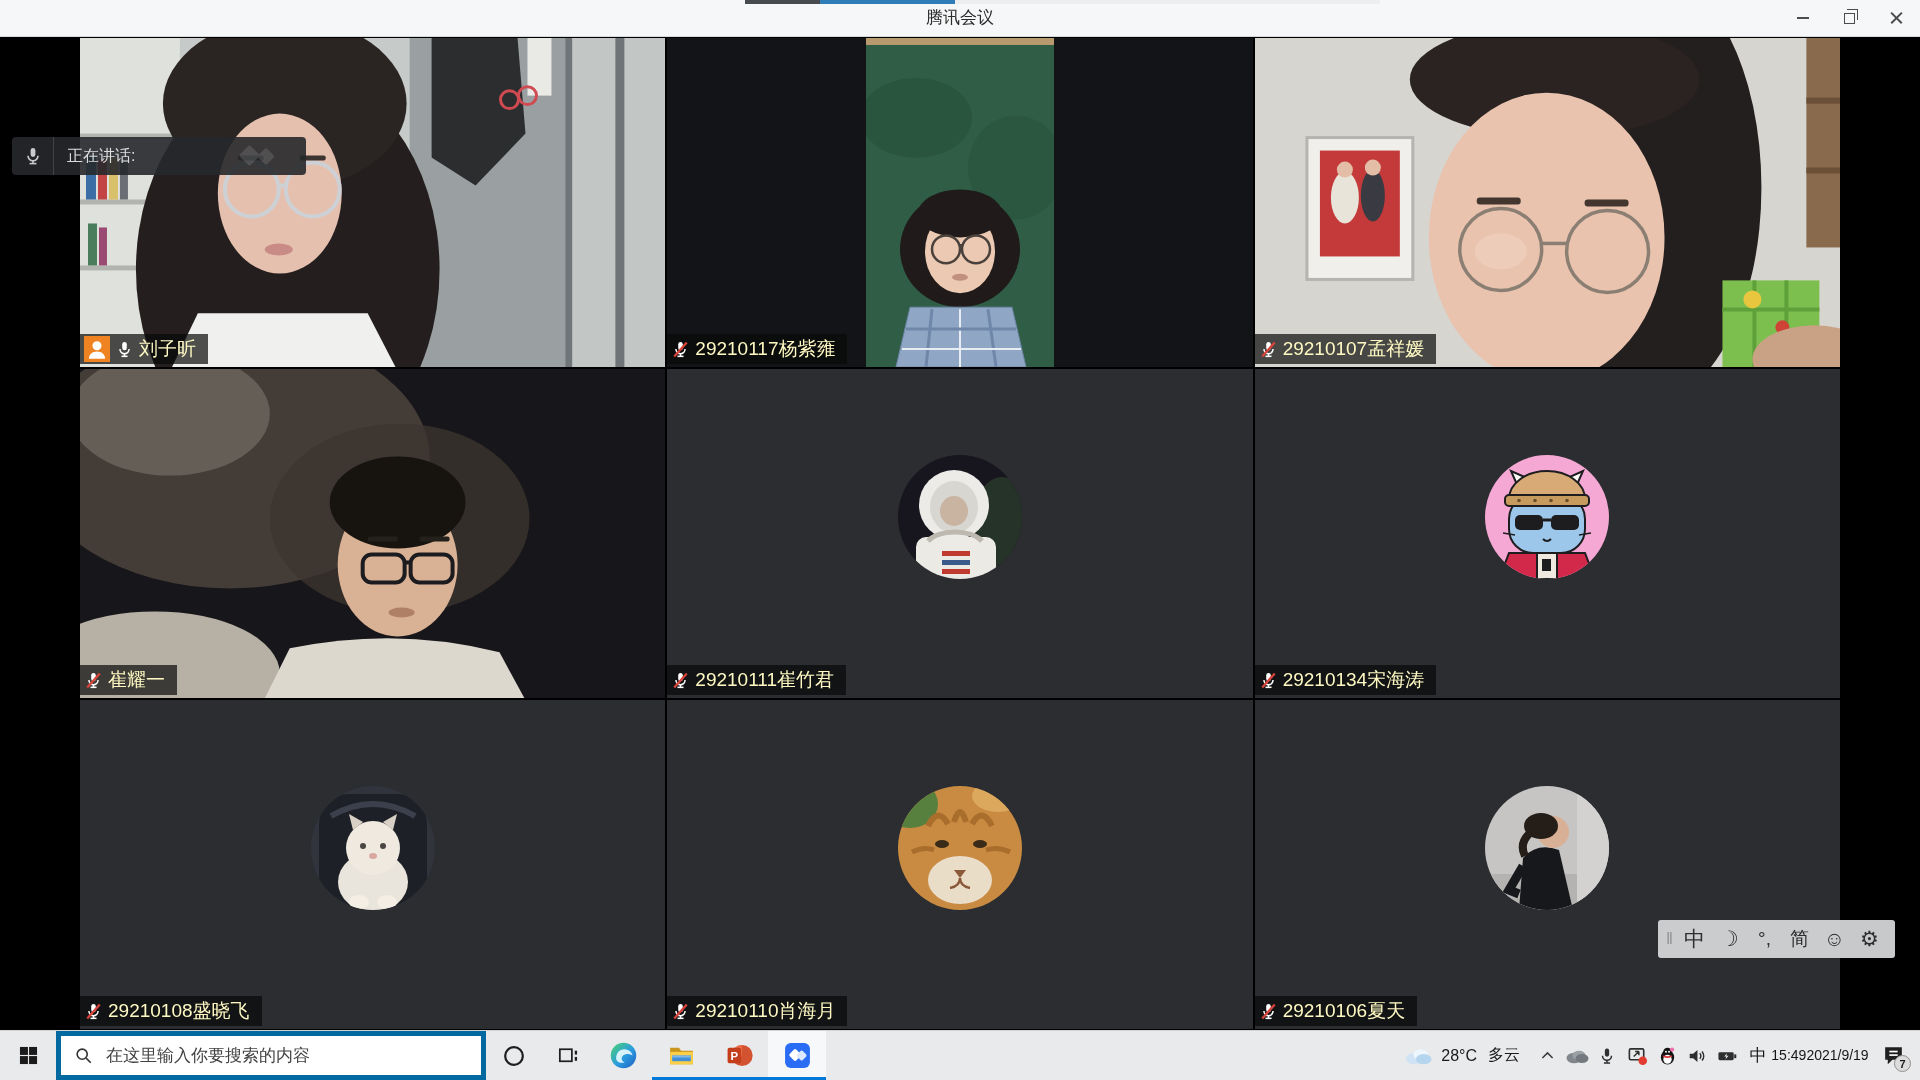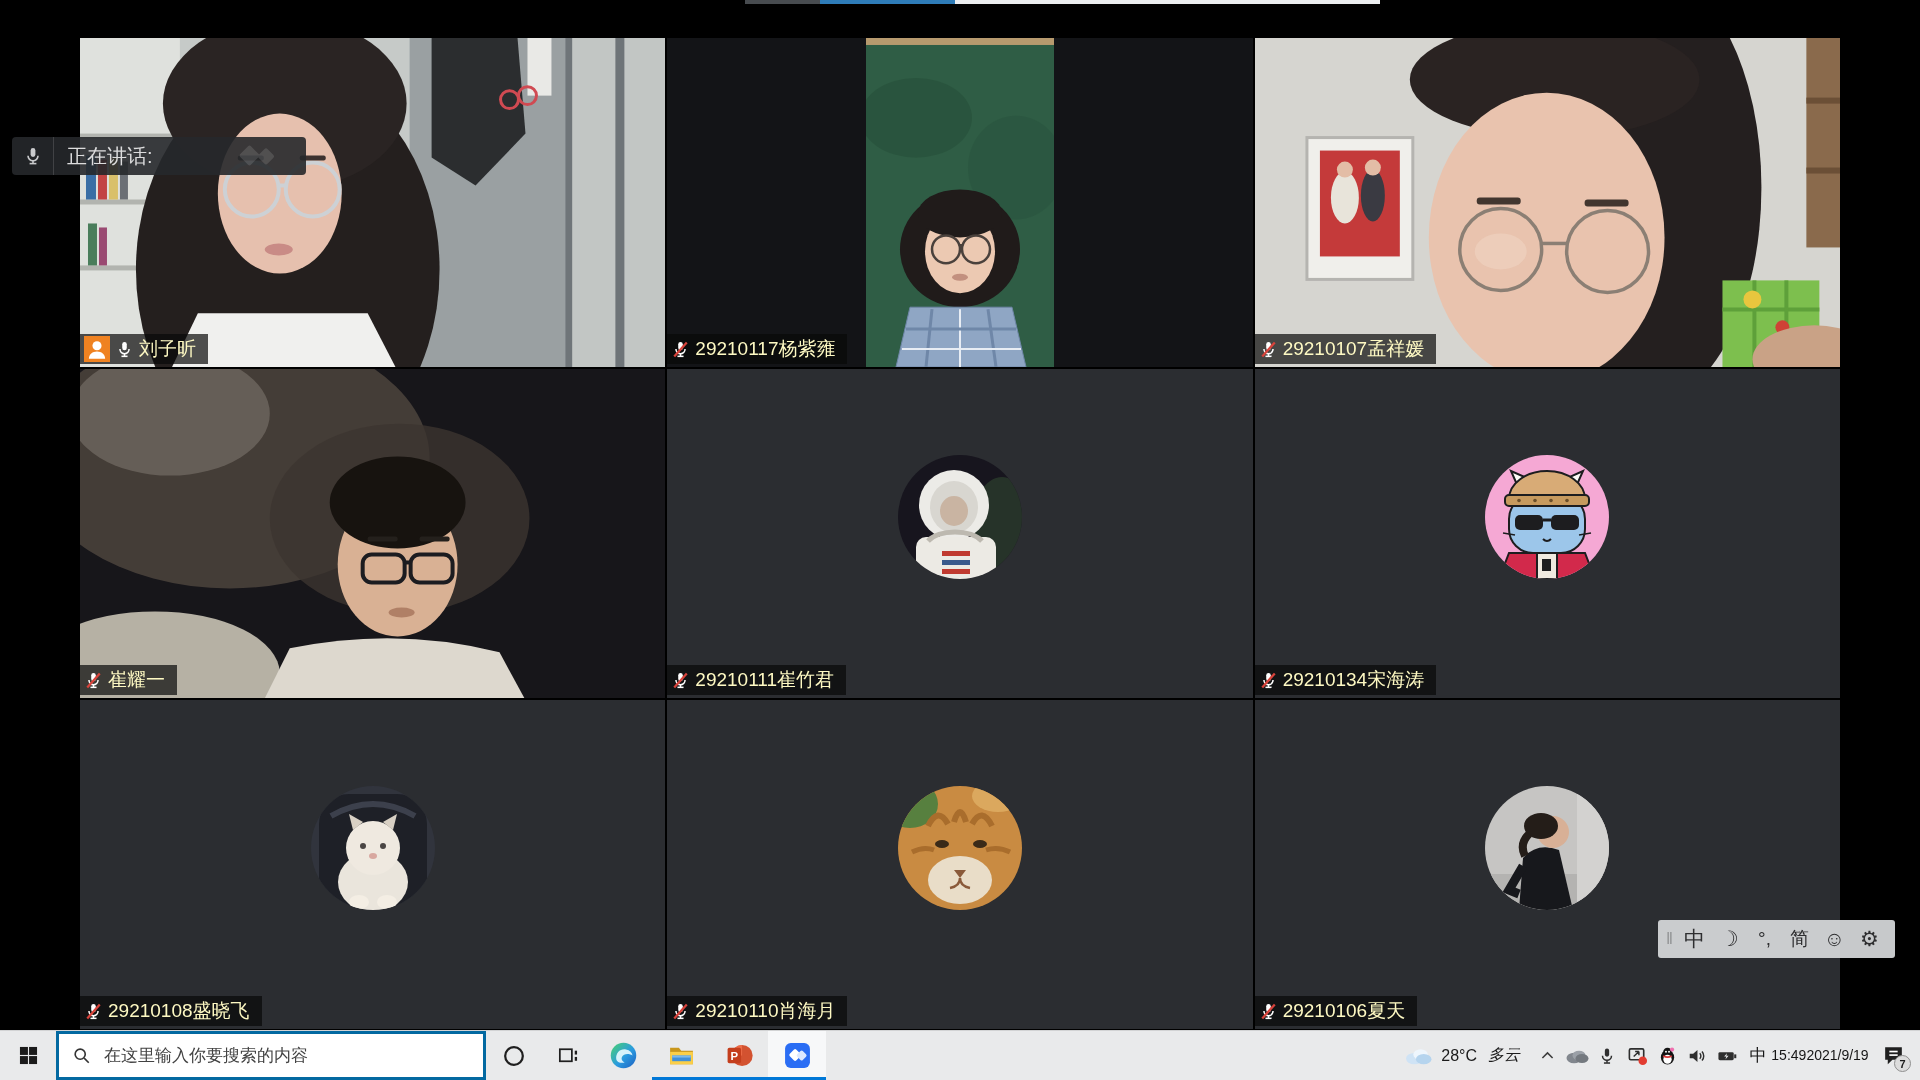--- a/index.html
+++ b/index.html
@@ -47,64 +47,78 @@
     white-space:nowrap; z-index:3;
   }
   .name-tag .badge { display:flex; }
   .name-tag .mic { display:flex; }
   
   .speak-banner {
     position:absolute; left:12px; top:100px; width:294px; height:38px; border-radius:4px;
     background:rgba(38,40,43,0.9); display:flex; align-items:center; z-index:5;
   }
   .speak-banner .mic-box { width:42px; display:flex; justify-content:center; align-items:center; align-self:stretch; border-right:1px solid rgba(255,255,255,0.14); }
-  .speak-banner .sb-label { padding-left:13px; font-size:20px; color:#dcdcdd; }
+  .speak-banner .sb-label { padding-left:13px; font-size:16px; color:#dcdcdd; }
   .speak-banner .wm { position:absolute; right:10px; top:4px; opacity:0.12; }
   
   .ime-bar {
     position:absolute; right:25px; bottom:72px; height:38px; border-radius:3px; z-index:6;
     background:rgba(214,216,218,0.93); display:flex; align-items:center; padding:0 8px;
   }
   .ime-handle { color:#909294; font-size:17px; padding:0 4px 0 0; }
   .ime-item { width:35px; text-align:center; font-size:21px; color:#2e2e30; cursor:default; }
   .ime-item.small { font-size:19px; }
   
   .taskbar {
     position:absolute; left:0; right:0; bottom:0; height:50px;
     background:#e9eaeb; border-top:1px solid #d2d3d4; display:flex; align-items:stretch; z-index:10;
   }
   .tb-btn { display:flex; align-items:center; justify-content:center; cursor:default; }
   .w-start { width:56px; }
   .search-box {
-    width:430px; background:#fff; border:3px solid #0369a1; display:flex; align-items:center;
+    width:430px; background:#fff; border:5px solid #0369a1; display:flex; align-items:center;
     gap:13px; padding-left:14px; margin:0;
   }
   .search-box input { border:none; outline:none; font-size:17px; color:#222; width:340px; background:transparent; font-family:inherit; }
   .search-box input::placeholder { color:#424242; opacity:1; }
   .app-btn { width:58px; }
   .app-btn.running { box-shadow:inset 0 -3px 0 #0078d7; }
   .app-btn.active { background:#f7f8f9; box-shadow:inset 0 -3px 0 #0078d7; }
   .tb-right { margin-left:auto; display:flex; align-items:stretch; }
   .weather { display:flex; align-items:center; gap:9px; padding:12px 12px; font-size:16px; color:#1b1b1b; }
-  .weather .cond { margin-left:2px;font-style:italic; }
+  .weather .cond { margin-left:2px; }
   .tray-ic { width:30px; display:flex; align-items:center; justify-content:center; }
   .ime-mode { width:32px; display:flex; align-items:center; justify-content:center; font-size:17px; color:#161616; }
   .clock { width:92px; display:flex; flex-direction:row; justify-content:center; align-items:center; font-size:14px; color:#161616; line-height:17px; }
   .notif { width:54px; position:relative; }
   .notif .badge7 {
     position:absolute; right:9px; bottom:8px; width:17px; height:17px; border-radius:50%;
     background:#dcdcdc; border:1px solid #8f8f8f; color:#1d1d1d; font-size:11px; font-weight:bold;
     display:flex; align-items:center; justify-content:center;
   }
 </style>
 </head>
 <body>
 
 <div class="screen">
 
+  <div class="titlebar">
+    <div class="win-title">腾讯会议</div>
+    <div class="win-controls">
+      <div class="wc">
+          <span class="ic-min"></span>
+        </div>
+      <div class="wc">
+          <span class="ic-restore"></span>
+        </div>
+      <div class="wc">
+          <span class="ic-close"></span>
+        </div>
+    </div>
+  </div>
   <div class="edge-strip">
     <span class="seg-dark"></span>
     <span class="seg-blue"></span>
   </div>
 
   <div class="stage">
     <div class="grid">
 
       <div class="tile">
         <svg class="photo" viewBox="0 0 586 330" preserveAspectRatio="xMidYMid slice" aria-hidden="true">

